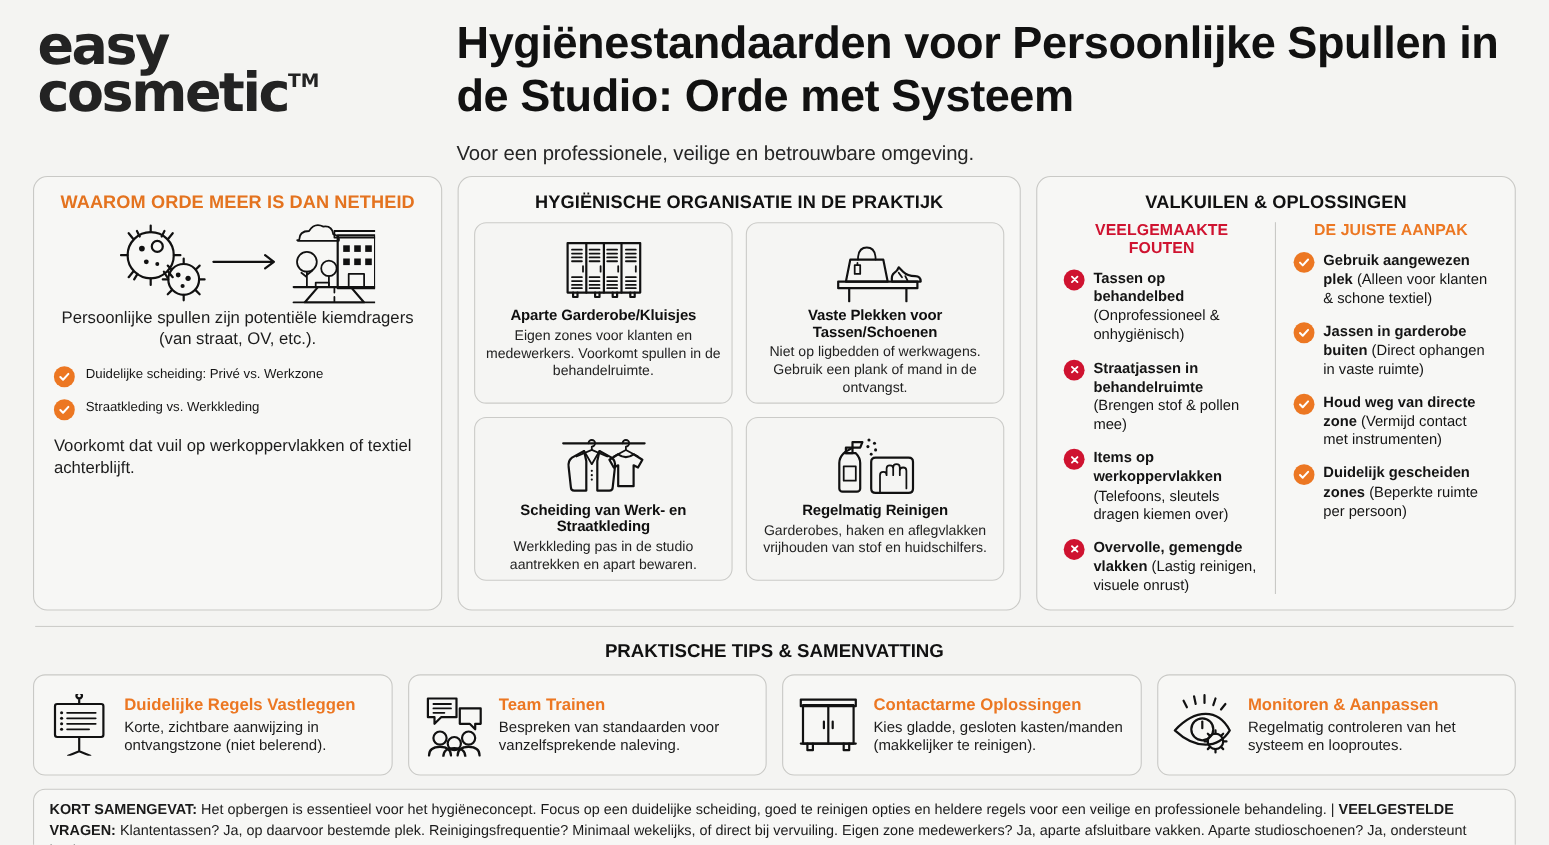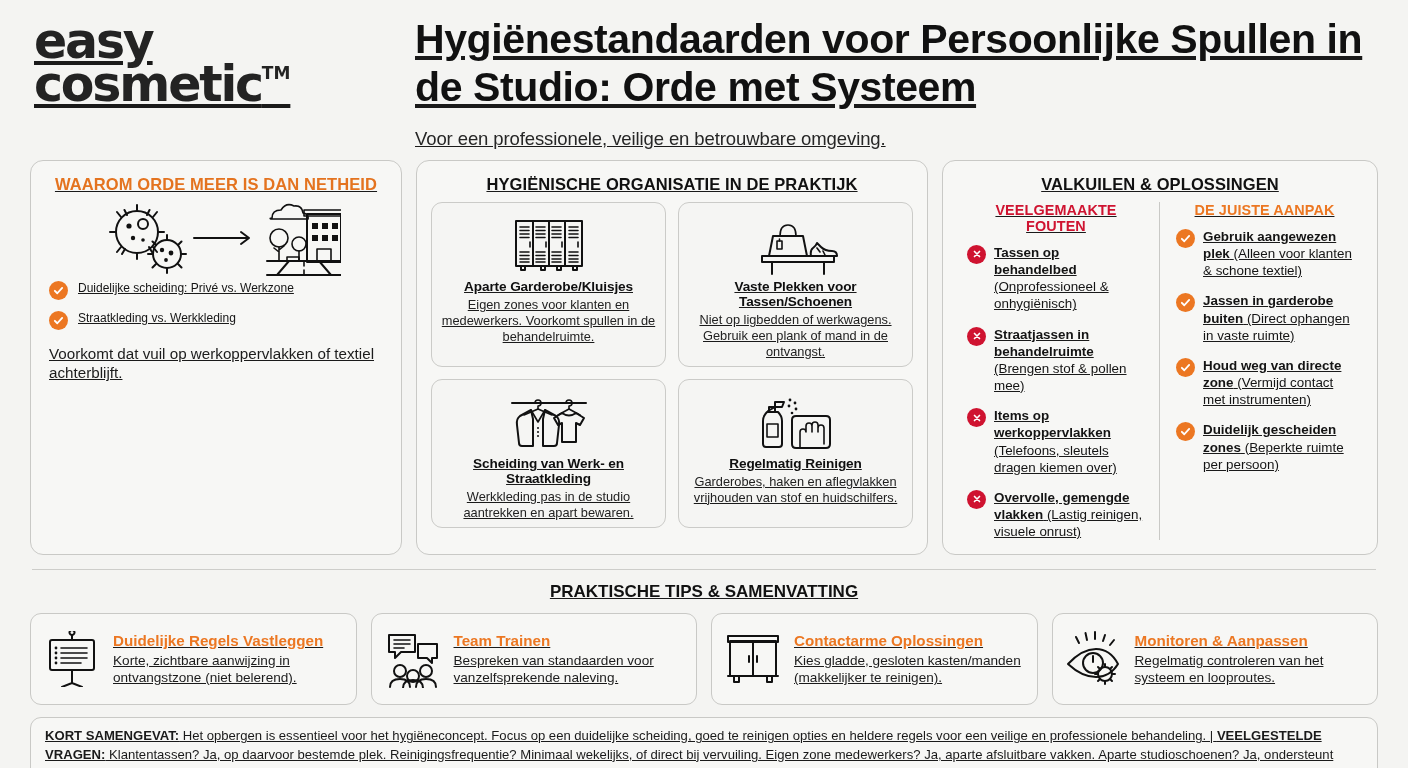--- a/index.html
+++ b/index.html
@@ -3,21 +3,21 @@
 <meta charset="utf-8">
 <style>
   * { box-sizing: border-box; margin: 0; padding: 0; }
   body {
     width: 1408px; height: 768px;
     background: #f4f4f2;
     font-family: "Liberation Sans", sans-serif;
     color: #1a1a1a;
     overflow: hidden;
   }
-  .page { width: 1408px; height: 641px; position: relative; padding: 0 30px; text-decoration: underline; }
+  .page { width: 1408px; height: 641px; position: relative; padding: 0 30px; }
 
   
   .header { display: flex; align-items: flex-start; padding: 14px 0 10px 0; }
   .logo-wrap { width: 385px; padding-left: 4px; padding-top: 6px; }
   .logo-txt {
     font-family: "DejaVu Sans", sans-serif;
     font-weight: bold; font-size: 49px; line-height: 0.88;
     letter-spacing: -2.2px; color: #232323;
   }
   .logo-txt .tm { font-size: 17px; vertical-align: 22px; letter-spacing: 0; font-weight: bold; }
@@ -180,20 +180,21 @@
 
             <path class="ln" d="M176 59 H250"></path>
             <path class="ln" d="M198 59 L186 73 H240 L228 59"></path>
             <path class="ln" d="M176 73 H250"></path>
             <path class="ln-thin" stroke-dasharray="4 4" d="M213 60 V73"></path>
             <path class="ln-thin" d="M196 55 h12 v4 h-12z"></path>
           </g>
         </svg>
       </div>
 
+      <div class="lead-text">Persoonlijke spullen zijn potentiële kiemdragers (van straat, OV, etc.).</div>
 
       <div class="bullets">
         <div class="bullet">
           <span class="badge ok">
               <svg width="11" height="11" viewBox="0 0 12 12">
                 <path d="M2 6.3 L4.7 9 L10 3.2" fill="none" stroke="#fff" stroke-width="2" stroke-linecap="round" stroke-linejoin="round"></path>
               </svg>
             </span>
           <span class="bullet-txt">Duidelijke scheiding: Privé vs. Werkzone</span>
         </div>

